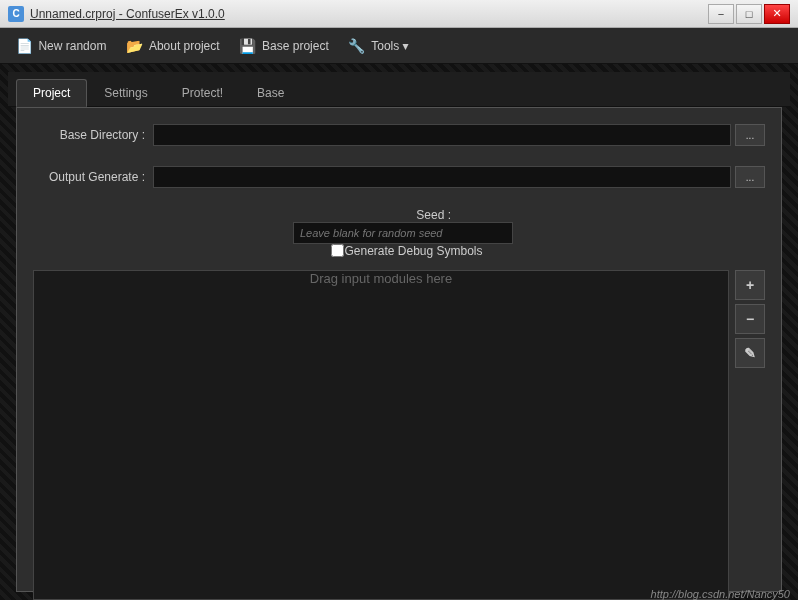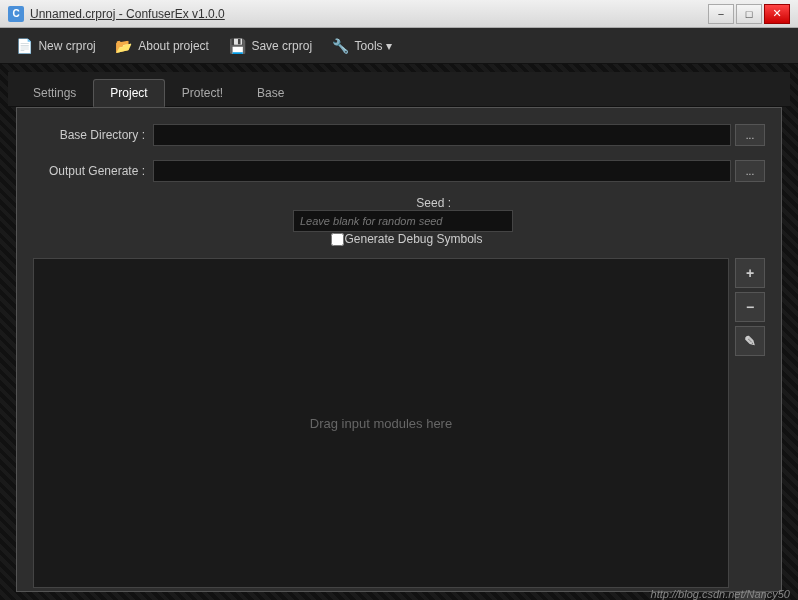--- a/index.html
+++ b/index.html
@@ -134,21 +134,21 @@
       margin: 0 8px 8px 8px;
       border: 1px solid #555;
       padding: 16px;
       height: calc(600px - 28px - 36px - 35px - 16px);
     }
 
     
     .form-row {
       display: flex;
       align-items: center;
-      margin-bottom: 14px;
+      margin-bottom: 20px;
     }
 
     .form-label {
       width: 120px;
       text-align: right;
       padding-right: 8px;
       color: #ccc;
       font-size: 12px;
     }
 
@@ -199,21 +199,21 @@
       border: 1px solid #444;
       color: #888;
       padding: 0 6px;
       font-size: 11px;
       font-style: italic;
       margin-left: 8px;
     }
 
     .checkbox-wrapper {
       display: flex;
-      align-items: flex-end;
+      align-items: flex-start;
       margin-left: 16px;
     }
 
     .checkbox-wrapper input[type="checkbox"] {
       cursor: pointer;
     }
 
     .checkbox-label {
       color: #ccc;
       font-size: 12px;
@@ -224,21 +224,20 @@
       display: flex;
       height: 330px;
       position: relative;
     }
 
     .drop-area {
       flex: 1;
       background: #1a1a1a;
       border: 1px solid #444;
       display: flex;
-      align-items: center;
       justify-content: center;
       color: #666;
       font-size: 13px;
     }
 
     .drop-area-buttons {
       display: flex;
       flex-direction: column;
       gap: 4px;
       margin-left: 6px;
@@ -319,42 +318,42 @@
   <div class="title-bar-controls">
     <button class="title-btn">−</button>
     <button class="title-btn">□</button>
     <button class="title-btn close">✕</button>
   </div>
 </div>
 
 <div class="toolbar">
   <button class="toolbar-btn">
     <span class="toolbar-icon">📄</span>
-    <span>New crproj</span>
+    <span>New random</span>
   </button>
   <button class="toolbar-btn">
     <span class="toolbar-icon">📂</span>
     <span>About project</span>
   </button>
   <button class="toolbar-btn">
     <span class="toolbar-icon">💾</span>
-    <span>Save crproj</span>
+    <span>Base project</span>
   </button>
   <button class="toolbar-btn">
     <span class="toolbar-icon">🔧</span>
     <span>Tools ▾</span>
   </button>
 </div>
 
 <div class="window-frame">
   <div class="content-wrapper">
 
     <div class="tab-bar">
+      <div class="tab active">Project</div>
       <div class="tab">Settings</div>
-      <div class="tab active">Project</div>
       <div class="tab">Protect!</div>
       <div class="tab">Base</div>
     </div>
 
     <div class="main-content">
 
       <div class="form-row">
         <label class="form-label">Base Directory :</label>
         <input class="form-input" type="text" placeholder="" style="">
         <button class="browse-btn">...</button>

